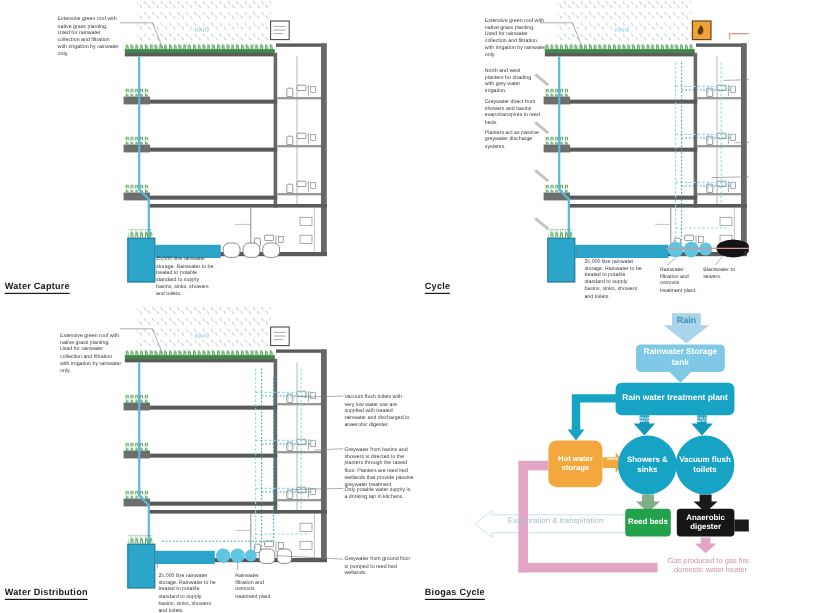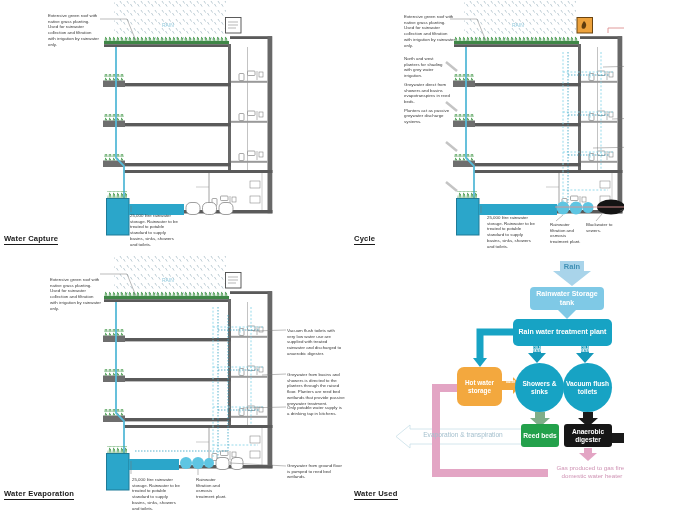--- a/index.html
+++ b/index.html
@@ -213,31 +213,31 @@
   <div class="note" style="left:586px;top:222px;width:30px;">Blackwater to sewers.</div>
   <div class="ptitle" style="left:354px;top:234px;">Cycle</div>
 
   <div class="note" style="left:50px;top:277px;width:52px;">Extensive green roof with native grass planting. Used for rainwater collection and filtration with irrigation by rainwater only.</div>
   <div class="note" style="left:287px;top:328px;width:56px;">Vacuum flush toilets with very low water use are supplied with treated rainwater and discharged to anaerobic digester.</div>
   <div class="note" style="left:287px;top:372px;width:58px;">Greywater from basins and showers is directed to the planters through the raised floor. Planters are reed bed wetlands that provide passive greywater treatment.</div>
   <div class="note" style="left:287px;top:405px;width:56px;">Only potable water supply is a drinking tap in kitchens.</div>
   <div class="note" style="left:287px;top:463px;width:58px;">Greywater from ground floor is pumped to reed bed wetlands.</div>
   <div class="note" style="left:132px;top:477px;width:48px;">25,000 litre rainwater storage. Rainwater to be treated to potable standard to supply basins, sinks, showers and toilets.</div>
   <div class="note" style="left:196px;top:477px;width:32px;">Rainwater filtration and osmosis treatment plant.</div>
-  <div class="ptitle" style="left:4px;top:489px;">Water Evaporation</div>
+  <div class="ptitle" style="left:4px;top:489px;">Water Distribution</div>
 
   <div class="wc-label" style="left:550px;top:263px;width:44px;font-size:7.5px;font-weight:bold;color:#4090b5;">Rain</div>
   <div class="wc-box" style="left:530px;top:287px;width:74px;height:23px;background:#7fc9e6;border-radius:4px;font-size:7px;">Rainwater Storage tank</div>
   <div class="wc-box" style="left:513px;top:319px;width:99px;height:27px;background:#17a3c4;border-radius:5px;font-size:7px;">Rain water treatment plant</div>
   <div class="arrow-label" style="left:529px;top:347px;width:16px;font-size:2.8px;">COLD WATER</div>
   <div class="arrow-label" style="left:577px;top:347px;width:16px;font-size:2.8px;">COLD WATER</div>
   <div class="wc-box" style="left:457px;top:367px;width:45px;height:39px;background:#f3a83e;border-radius:7px;font-size:6.4px;">Hot water storage</div>
   <div class="arrow-label" style="left:504px;top:379px;width:13px;font-size:2.6px;">HOT WATER</div>
   <div class="wc-box wc-circle" style="left:515px;top:363px;width:49px;height:49px;background:#17a3c4;font-size:6.6px;">Showers &amp; sinks</div>
   <div class="wc-box wc-circle" style="left:563px;top:363px;width:49px;height:49px;background:#17a3c4;font-size:6.6px;">Vacuum flush toilets</div>
   <div class="wc-box" style="left:521px;top:424px;width:38px;height:23px;background:#23a14b;border-radius:3px;font-size:6.6px;">Reed beds</div>
   <div class="wc-box" style="left:564px;top:424px;width:48px;height:23px;background:#161616;border-radius:3px;font-size:6.6px;">Anaerobic digester</div>
   <div class="wc-label" style="left:636px;top:427px;width:60px;font-size:6.8px;font-weight:bold;color:#1a1a1a;text-align:left;">Blackwater to sewer</div>
   <div class="wc-label" style="left:408px;top:431px;width:110px;font-size:6.6px;color:#a3bfcd;">Evaporation &amp; transpiration</div>
   <div class="wc-label" style="left:550px;top:464px;width:84px;font-size:6.2px;color:#cf93b4;line-height:1.25;">Gas produced to gas fired domestic water heater</div>
-  <div class="ptitle" style="left:354px;top:489px;">Water Used</div>
+  <div class="ptitle" style="left:354px;top:489px;">Biogas Cycle</div>
 
 </div>
 
 </body></html>

